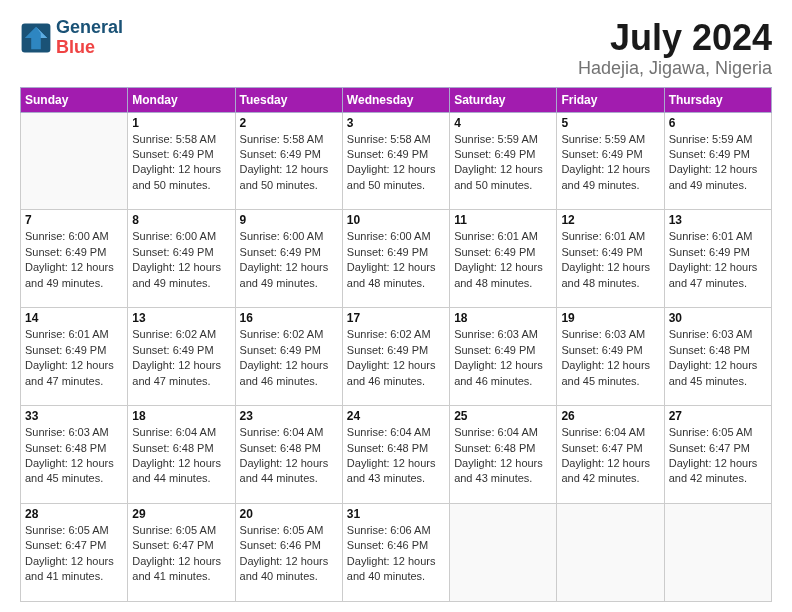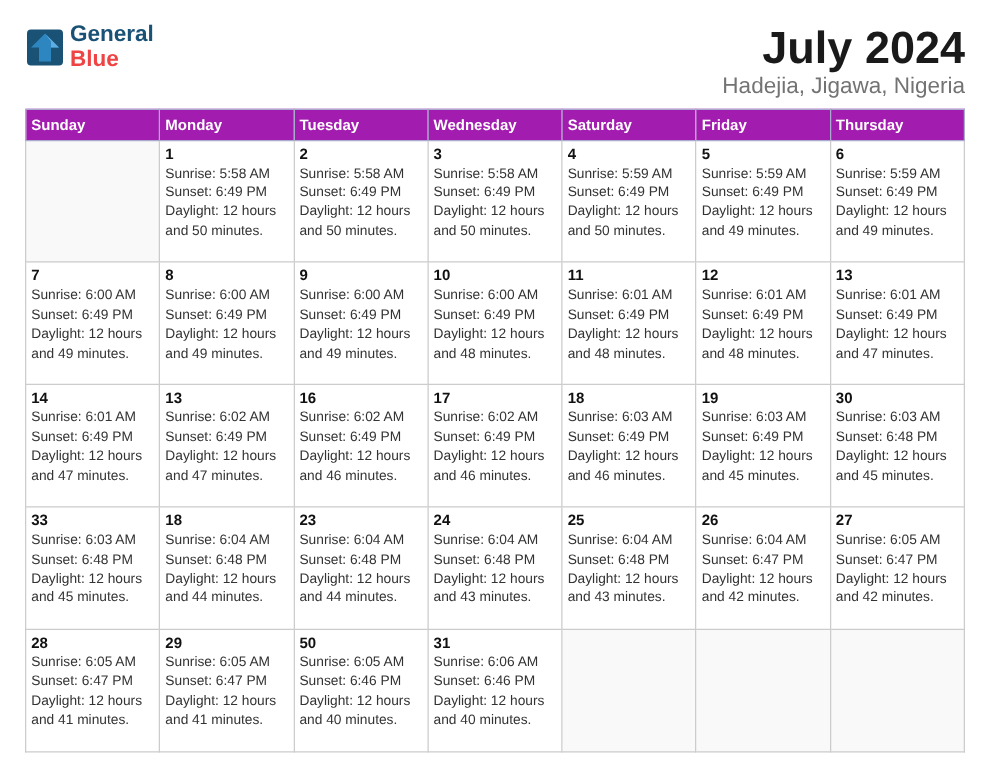--- a/index.html
+++ b/index.html
@@ -245,21 +245,21 @@
         <tr>
           <td>
             <span class="day-num">28</span>
             <div class="day-info">Sunrise: 6:05 AM<br>Sunset: 6:47 PM<br>Daylight: 12 hours<br>and 41 minutes.</div>
           </td>
           <td>
             <span class="day-num">29</span>
             <div class="day-info">Sunrise: 6:05 AM<br>Sunset: 6:47 PM<br>Daylight: 12 hours<br>and 41 minutes.</div>
           </td>
           <td>
-            <span class="day-num">50</span>
+            <span class="day-num">20</span>
             <div class="day-info">Sunrise: 6:05 AM<br>Sunset: 6:46 PM<br>Daylight: 12 hours<br>and 40 minutes.</div>
           </td>
           <td>
             <span class="day-num">31</span>
             <div class="day-info">Sunrise: 6:06 AM<br>Sunset: 6:46 PM<br>Daylight: 12 hours<br>and 40 minutes.</div>
           </td>
           <td class="empty"></td>
           <td class="empty"></td>
           <td class="empty"></td>
         </tr>

